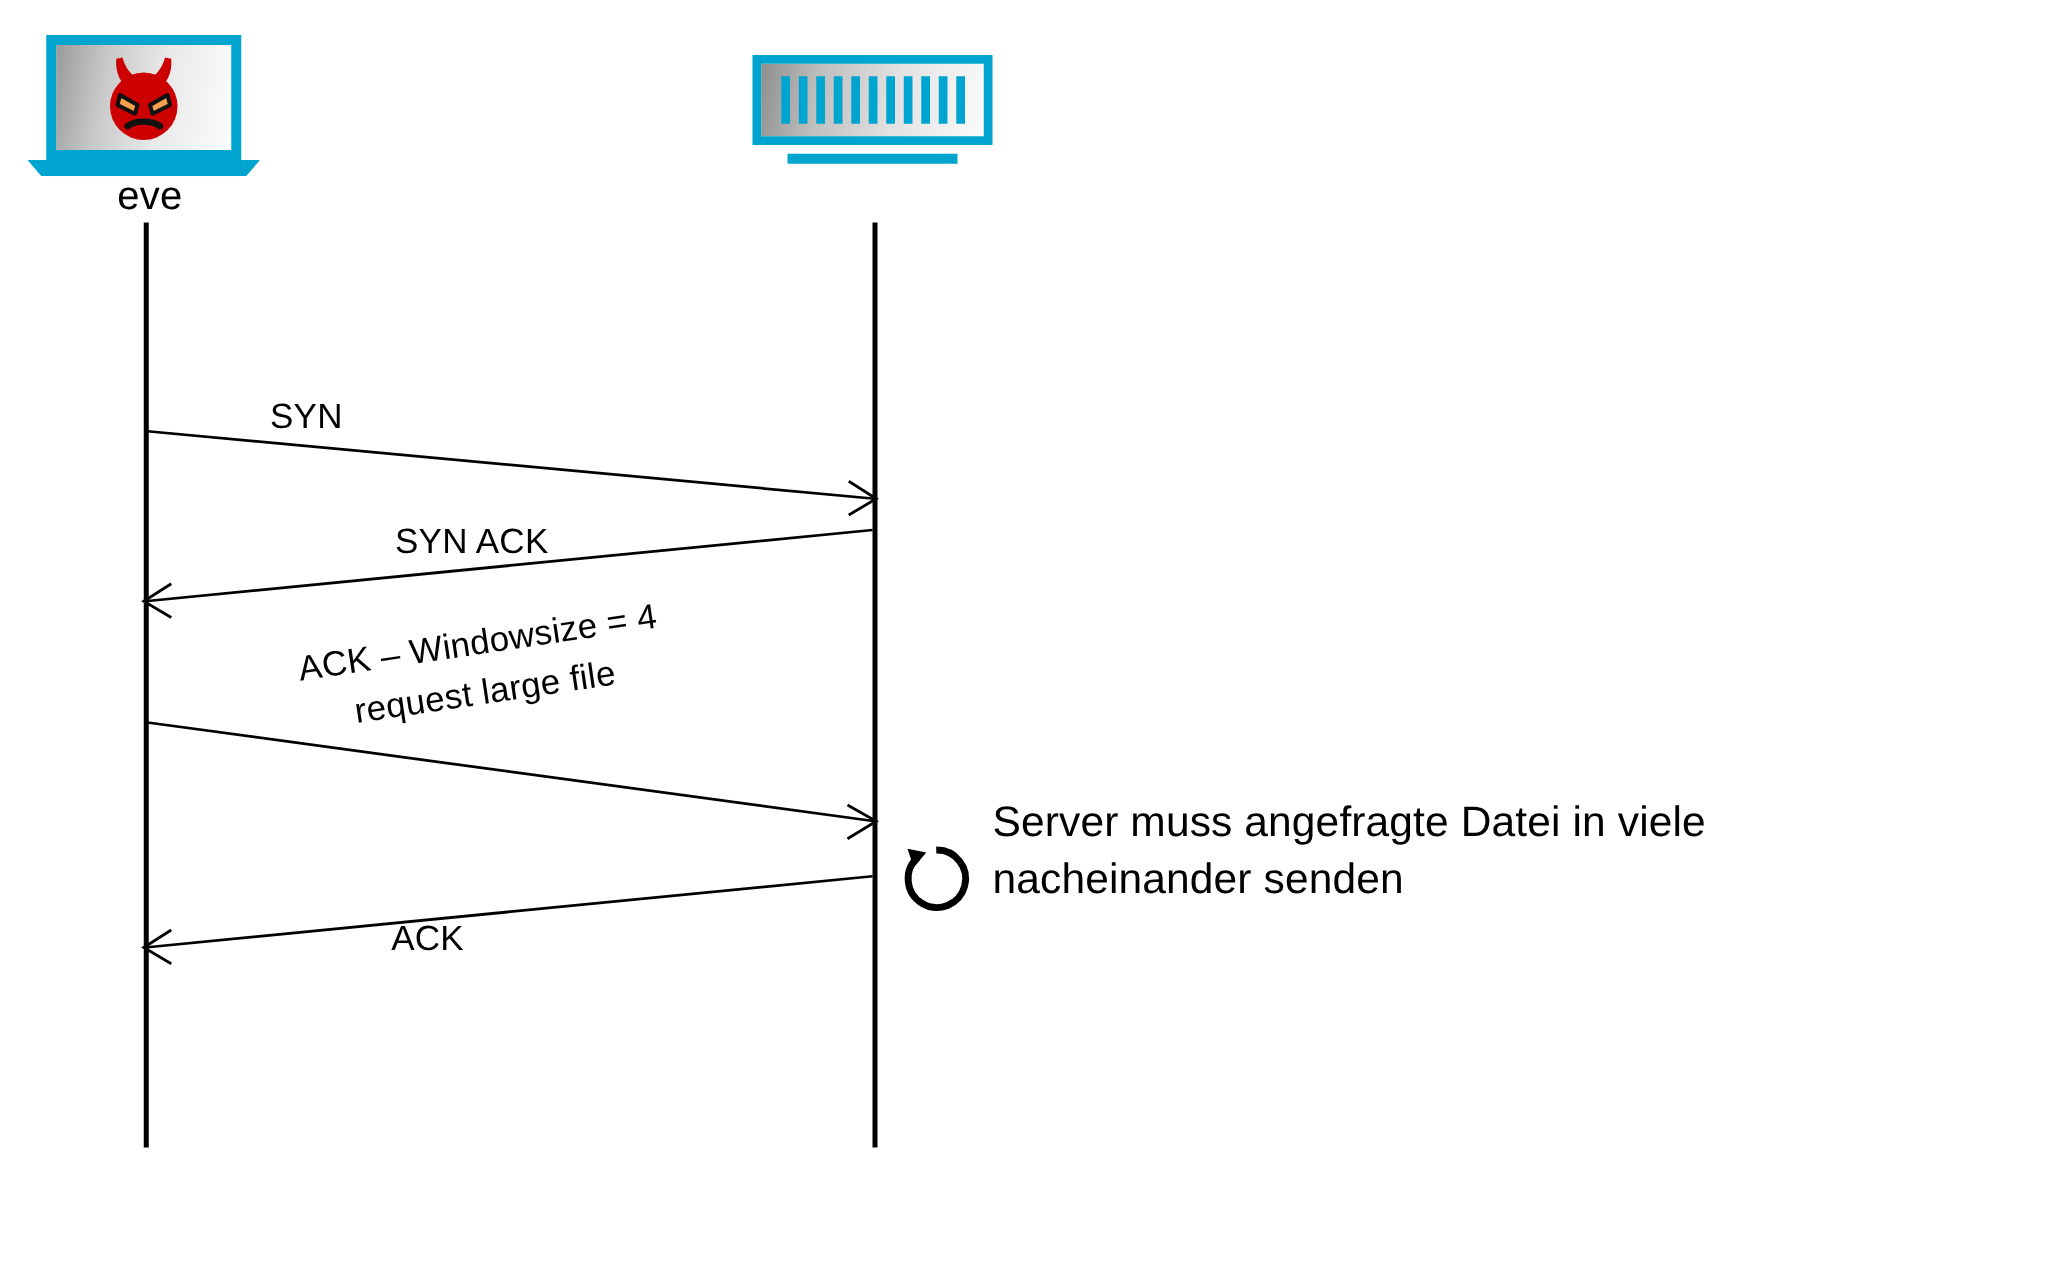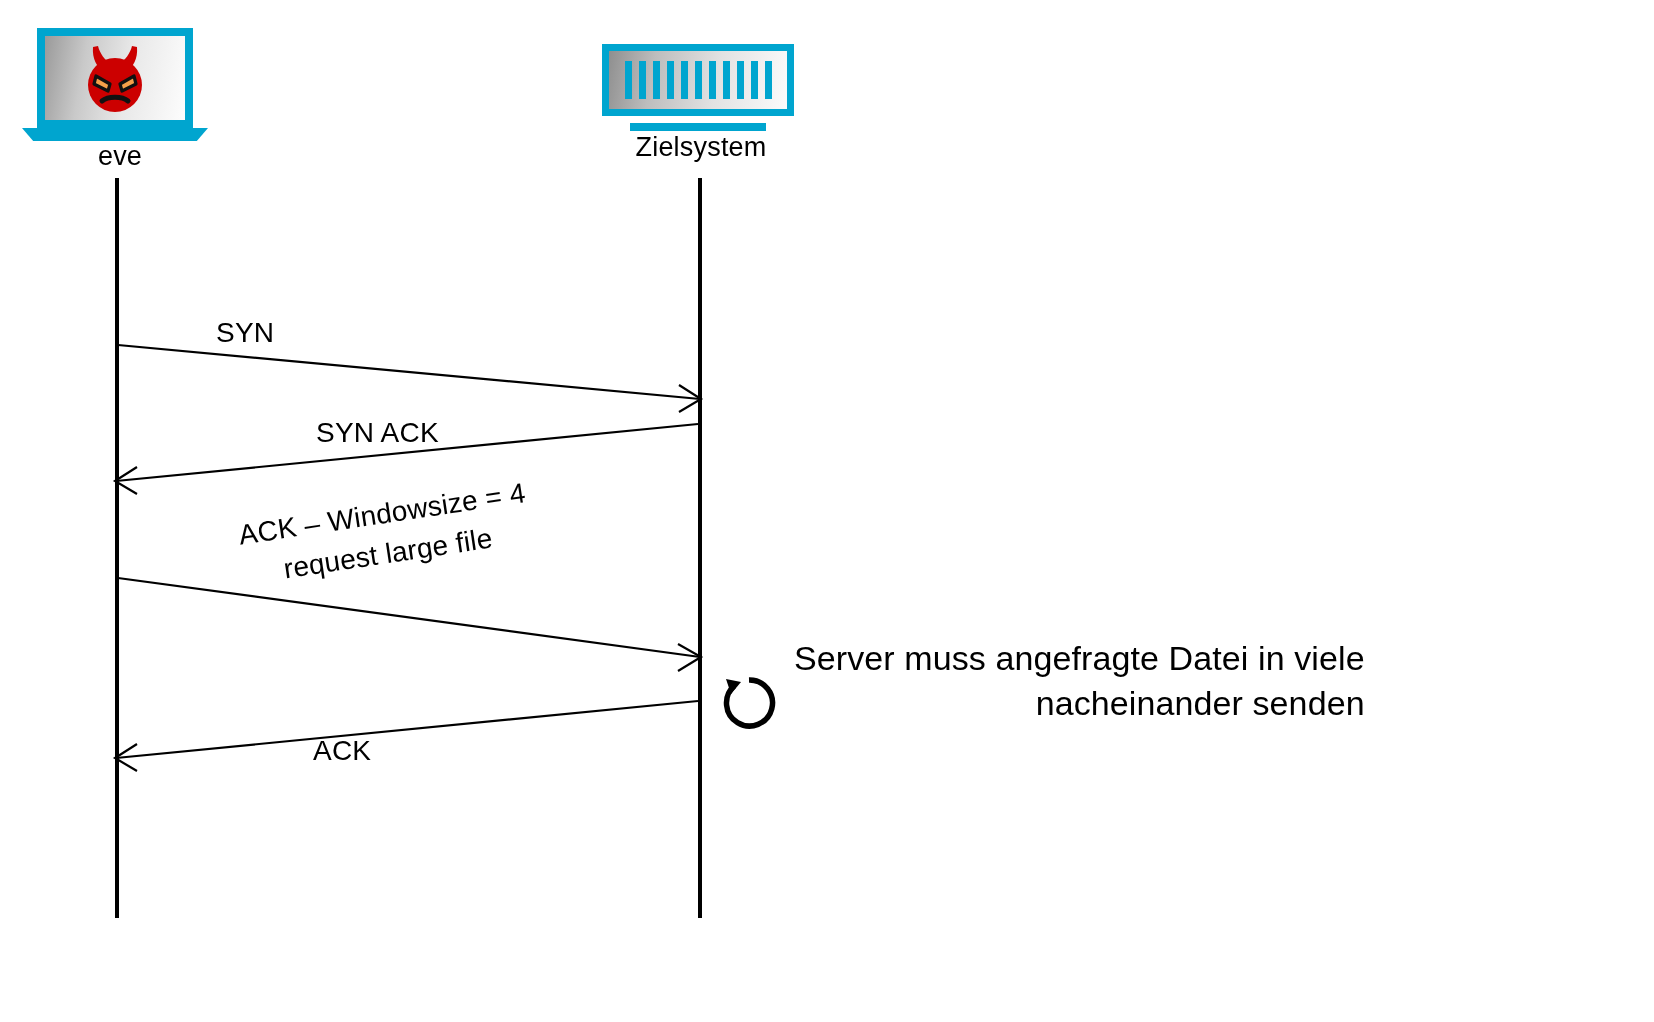--- a/index.html
+++ b/index.html
@@ -77,21 +77,21 @@
     position: absolute;
     left: 32px; top: 79px;
     width: 136px; height: 8px;
     background: #00a5cf;
   }
 
   
   .node-label {
     position: absolute;
     text-align: center;
-    font-size: 27px;
+    font-size: 32px;
     line-height: 32px;
     letter-spacing: 0.2px;
     white-space: nowrap;
   }
   #attacker-label { left: 22px; top: 140px; width: 196px; }
   #target-label   { left: 568px; top: 131px; width: 266px; }
 
   
   .lifeline {
     position: absolute;
@@ -126,21 +126,20 @@
   }
   #msg-label-3 { left: 313px; top: 734px; }
 
   
   #annotation {
     left: 718px; top: 636px;
     width: 640px;
     display: flex;
     align-items: flex-start;
     gap: 14px;
-    text-align: right;
   }
   #loop-icon {
     width: 62px; height: 62px;
     flex: 0 0 auto;
     margin-top: 36px;
   }
   #annotation-text {
     font-size: 34px;
     line-height: 45px;
     letter-spacing: 0.1px;
@@ -176,21 +175,20 @@
       <span class="server-bar"></span>
       <span class="server-bar"></span>
       <span class="server-bar"></span>
       <span class="server-bar"></span>
       <span class="server-bar"></span>
       <span class="server-bar"></span>
       <span class="server-bar"></span>
     </div>
     <div class="server-foot"></div>
   </div>
-  <div class="node-label" id="target-label">Zielsystem</div>
 
   <div class="lifeline" id="attacker-lifeline"></div>
   <div class="lifeline" id="target-lifeline"></div>
 
   <svg class="abs" id="arrows-layer">
 
     <g>
       <line x1="118" y1="345" x2="700" y2="399" stroke="#000000" stroke-width="2.2"></line>
       <polyline points="679,385 701,399 679,412" fill="none" stroke="#000000" stroke-width="2.2"></polyline>
     </g>

